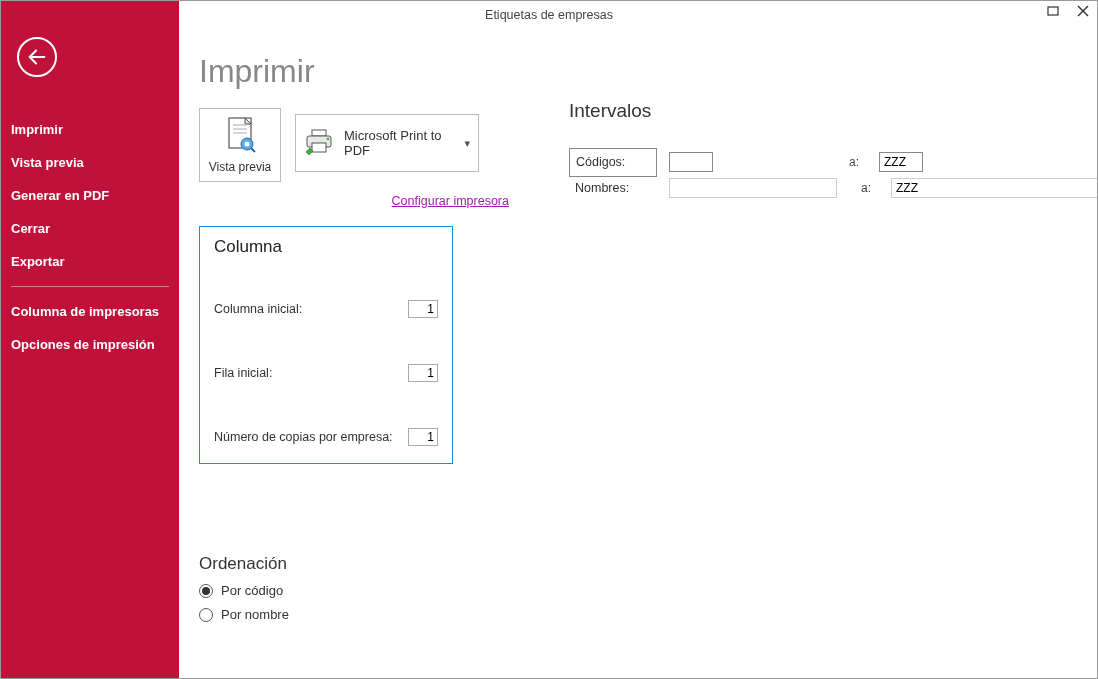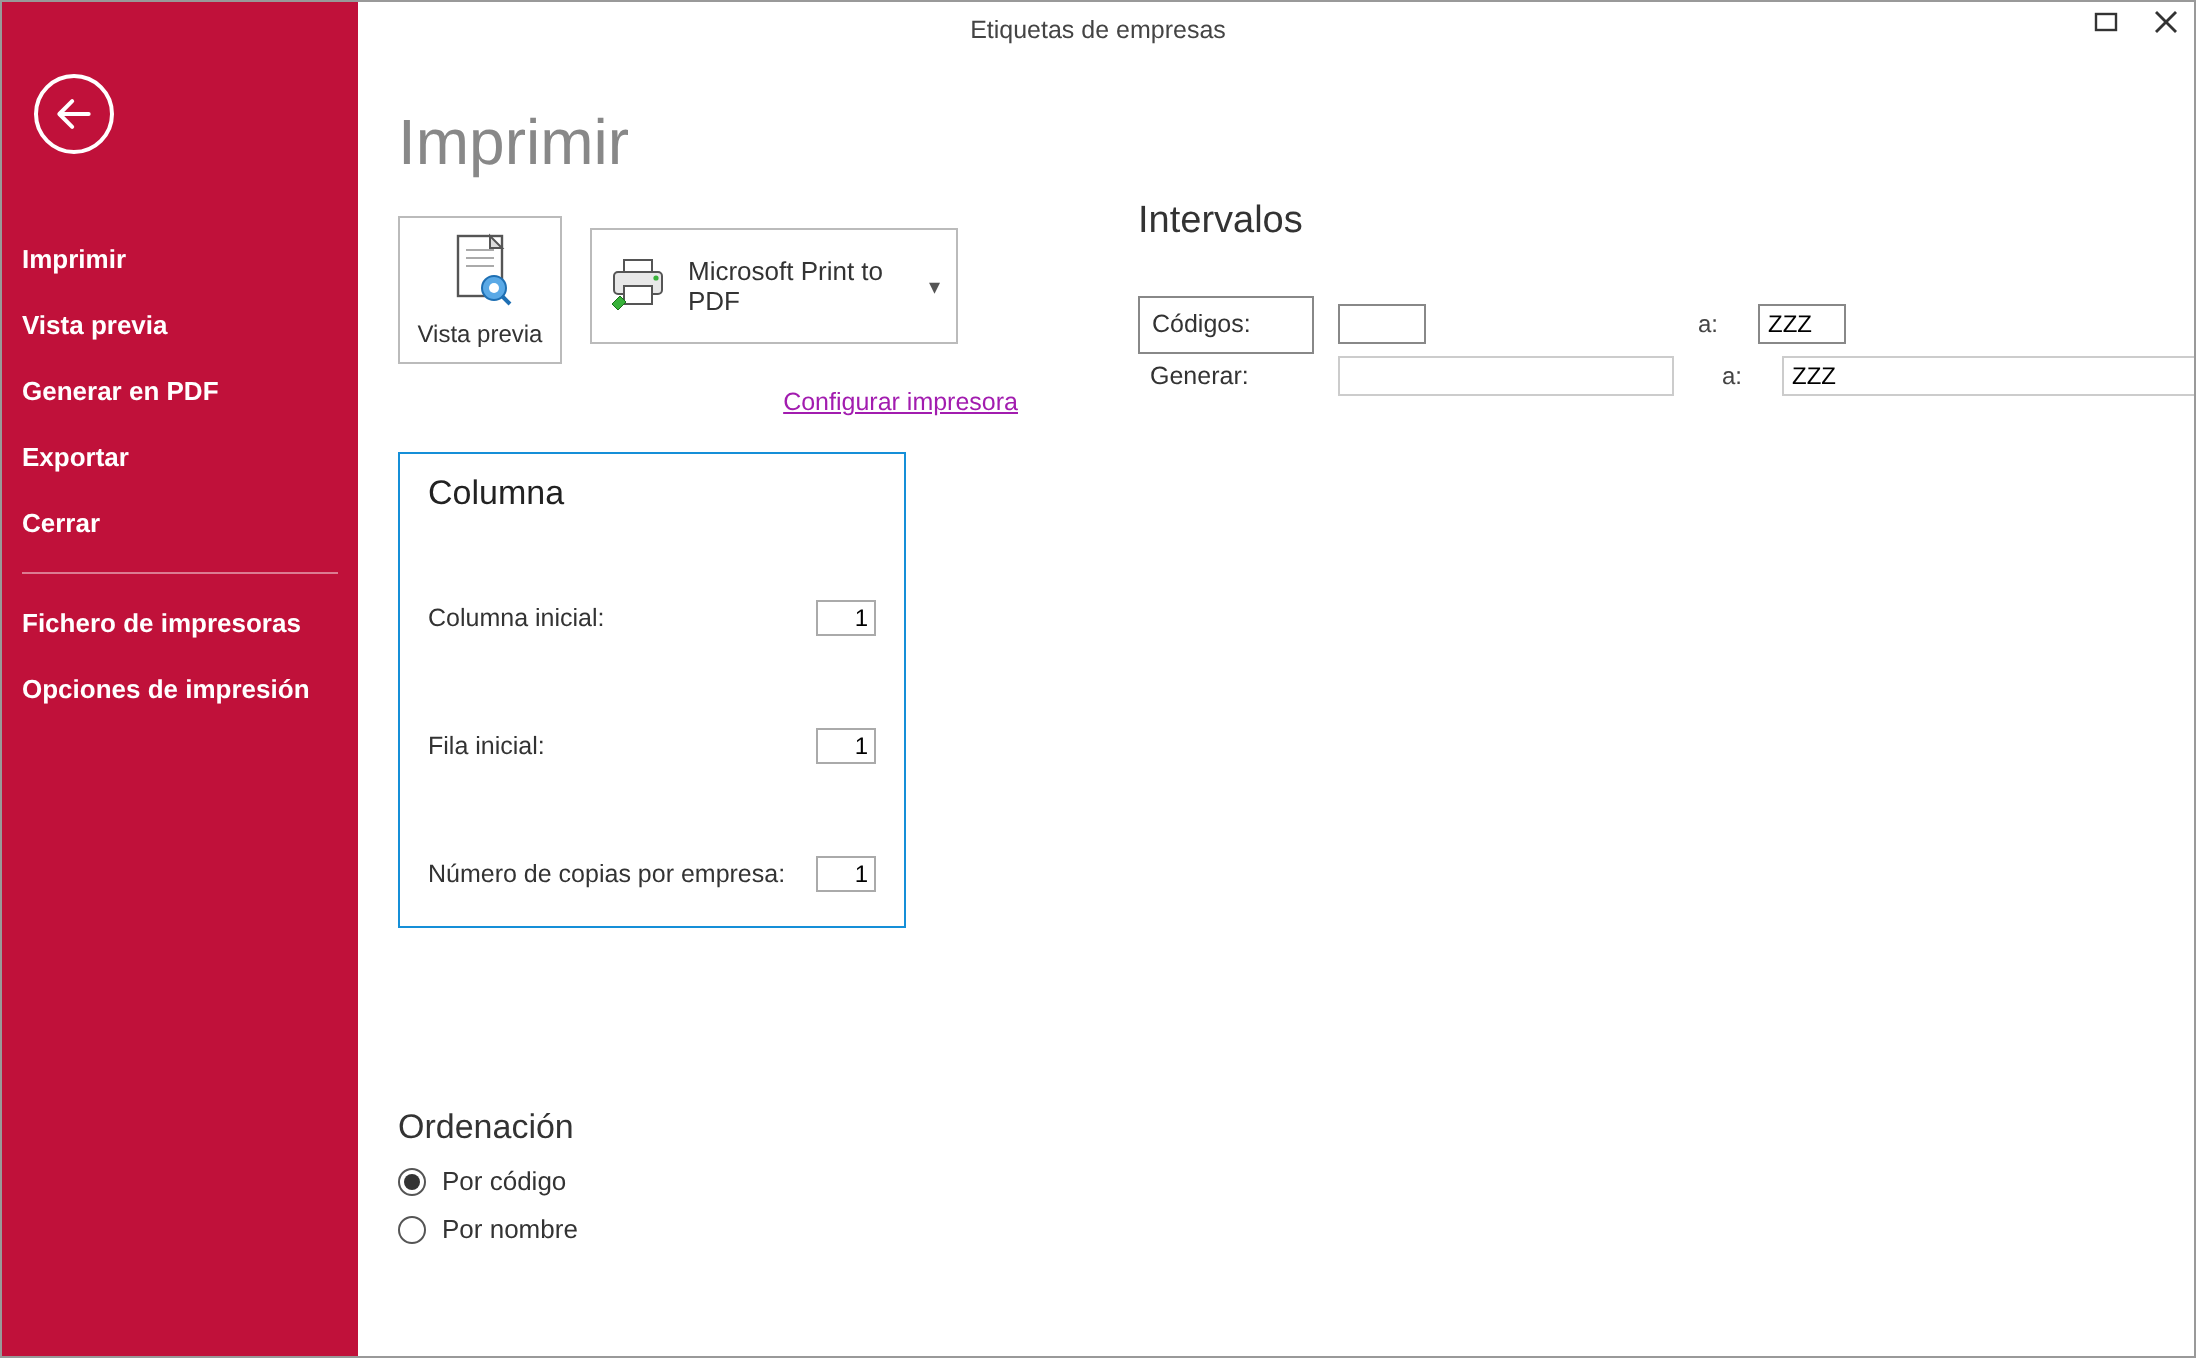--- a/index.html
+++ b/index.html
@@ -256,24 +256,24 @@
   <div class="back-circle">
     <svg width="22" height="22" viewBox="0 0 24 24" fill="none" stroke-width="2.2" stroke-linecap="round" stroke-linejoin="round">
       <line x1="20" y1="12" x2="5" y2="12"></line>
       <polyline points="11,5 4,12 11,19"></polyline>
     </svg>
   </div>
   <div class="menu">
     <div class="menu-item">Imprimir</div>
     <div class="menu-item">Vista previa</div>
     <div class="menu-item">Generar en PDF</div>
+    <div class="menu-item">Cerrar</div>
     <div class="menu-item">Exportar</div>
-    <div class="menu-item">Cerrar</div>
     <div class="menu-sep"></div>
-    <div class="menu-item">Fichero de impresoras</div>
+    <div class="menu-item">Columna de impresoras</div>
     <div class="menu-item">Opciones de impresión</div>
   </div>
 </div>
 
 <div class="content">
   <h1 class="page-title">Imprimir</h1>
 
   <div class="row-top">
     <div class="print-area">
       <div class="print-row">
@@ -332,21 +332,21 @@
             <span>Códigos:</span>
           </div>
         <input class="codigo1" value="" style="">
         <div class="spacer-mid"></div>
         <span class="sep-a">a:</span>
         <input class="to-field1" value="ZZZ" style="">
         <div style="width:166px"></div>
       </div>
       <div class="int-row">
         <div class="int-label-box">
-            <span>Generar:</span>
+            <span>Nombres:</span>
           </div>
         <input class="nombre1" value="" style="">
         <div class="spacer-mid"></div>
         <span class="sep-a">a:</span>
         <input class="to-field2" value="ZZZ" style="">
       </div>
     </div>
   </div>
 
   <div class="ordenacion">

